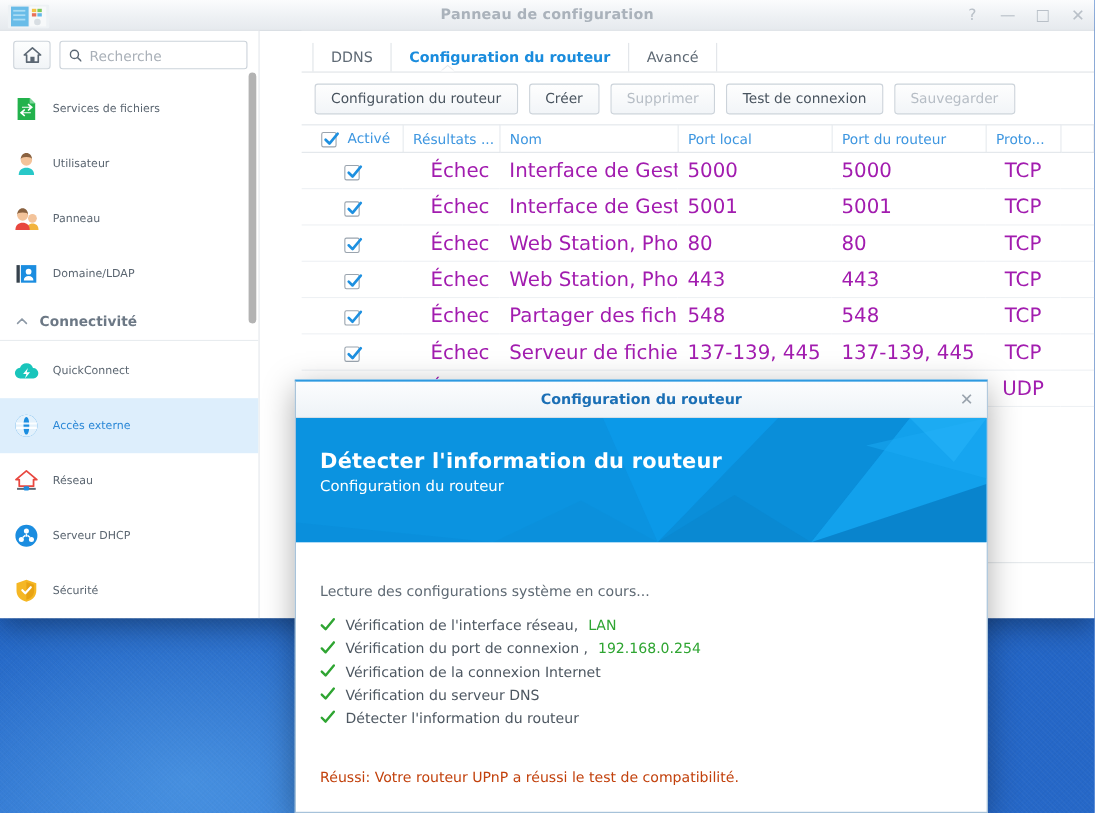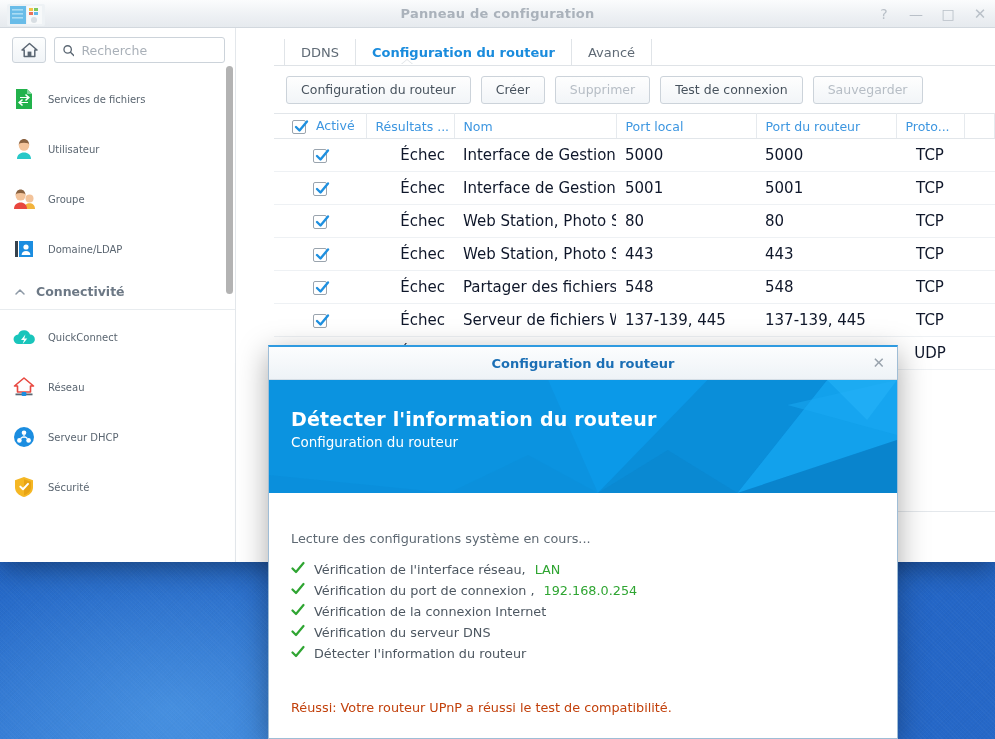--- a/index.html
+++ b/index.html
@@ -128,21 +128,21 @@
   table.grid { width: 100%; border-collapse: collapse; table-layout: fixed; }
   table.grid th {
     font-size: 12.5px; font-weight: normal; color: #3d96e0;
     text-align: left; height: 25px; padding: 0 9px;
     border-top: 1px solid #e2e6ea; border-bottom: 1px solid #e2e6ea;
     border-right: 1px solid #e6eaee;
     background: #fff; white-space: nowrap; overflow: hidden;
   }
   table.grid th.c-en { padding-left: 18px; }
   table.grid td {
-    font-size: 15px; color: #0f172a; height: 33px; padding: 0 9px;
+    font-size: 18px; color: #a21caf; height: 33px; padding: 0 9px;
     border-bottom: 1px solid #eef1f4; white-space: nowrap; overflow: hidden;
   }
   td.ctr { text-align: center; }
   td.rt { text-align: right; padding-right: 16px; }
   .cbox {
     display: inline-block; width: 14px; height: 14px;
     border: 1px solid #9aa4ae; border-radius: 2px; background: #fff;
     position: relative; vertical-align: -3px;
   }
   .cbox svg { position: absolute; left: 1px; top: -2px; }
@@ -272,21 +272,21 @@
         <div class="nav-item">
           <span class="ico">
             <svg width="24" height="24" viewBox="0 0 24 24">
               <path d="M12 22c0-3.8 2.6-5.8 5.6-5.8S23 18.2 23 22z" fill="#f2b33d"></path>
               <circle cx="17.5" cy="11.5" r="4" fill="#f3c39a"></circle>
               <path d="M2 22c0-4.2 3-6.4 6.6-6.4S15 17.8 15 22z" fill="#e8473f"></path>
               <circle cx="8.6" cy="8.6" r="5" fill="#f3c39a"></circle>
               <path d="M3.7 8.4c0-3.9 2.2-6 4.9-6s4.9 2.1 4.9 6c0-1.6-1.5-2.3-4.9-2.3s-4.9.7-4.9 2.3z" fill="#8a6240"></path>
             </svg>
           </span>
-          <span>Groupe</span>
+          <span>Panneau</span>
         </div>
 
         <div class="nav-item">
           <span class="ico">
             <svg width="24" height="24" viewBox="0 0 24 24">
               <rect x="3" y="4" width="3" height="16" fill="#36424d"></rect>
               <rect x="7" y="4" width="14" height="16" fill="#1b8de0"></rect>
               <circle cx="14" cy="10" r="2.6" fill="#fff"></circle>
               <path d="M9.6 18c0-2.6 1.9-4 4.4-4s4.4 1.4 4.4 4z" fill="#fff"></path>
             </svg>
@@ -306,20 +306,30 @@
         <div class="nav-item">
           <span class="ico">
             <svg width="24" height="24" viewBox="0 0 24 24">
               <path d="M6.5 19a4.8 4.8 0 0 1-.3-9.6A6.2 6.2 0 0 1 18 9.6a4.6 4.6 0 0 1 .3 9.4z" fill="#19c5bb"></path>
               <path d="M13.4 9.5 9 15h3l-1.3 4 4.6-5.6h-3z" fill="#fff"></path>
             </svg>
           </span>
           <span>QuickConnect</span>
         </div>
 
+        <div class="nav-item selected">
+          <span class="ico">
+            <svg width="24" height="24" viewBox="0 0 24 24">
+              <circle cx="12" cy="12" r="10" fill="#1b8de0"></circle>
+              <path d="M12 2a10 10 0 0 0 0 20 10 10 0 0 0 0-20zm0 2c1.8 0 2.6 3.4 2.6 8S13.8 20 12 20s-2.6-3.4-2.6-8S10.2 4 12 4z" fill="#fff" opacity=".88"></path>
+              <path d="M2.6 9h18.8v2H2.6zM2.6 13h18.8v2H2.6z" fill="#fff" opacity=".88"></path>
+            </svg>
+          </span>
+          <span>Accès externe</span>
+        </div>
 
         <div class="nav-item">
           <span class="ico">
             <svg width="24" height="24" viewBox="0 0 24 24">
               <path d="M12 3 L21.5 11 L18.5 11 L18.5 17 L5.5 17 L5.5 11 L2.5 11 Z" fill="#fdfdfd" stroke="#e8473f" stroke-width="1.6" stroke-linejoin="round"></path>
               <rect x="3.5" y="18.5" width="17" height="1.8" fill="#5b6773"></rect>
               <rect x="9.6" y="17" width="4.8" height="4" rx="1" fill="#1b8de0"></rect>
             </svg>
           </span>
           <span>Réseau</span>

